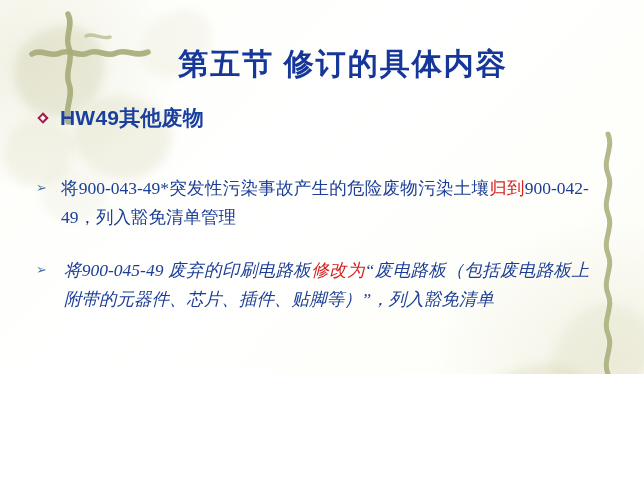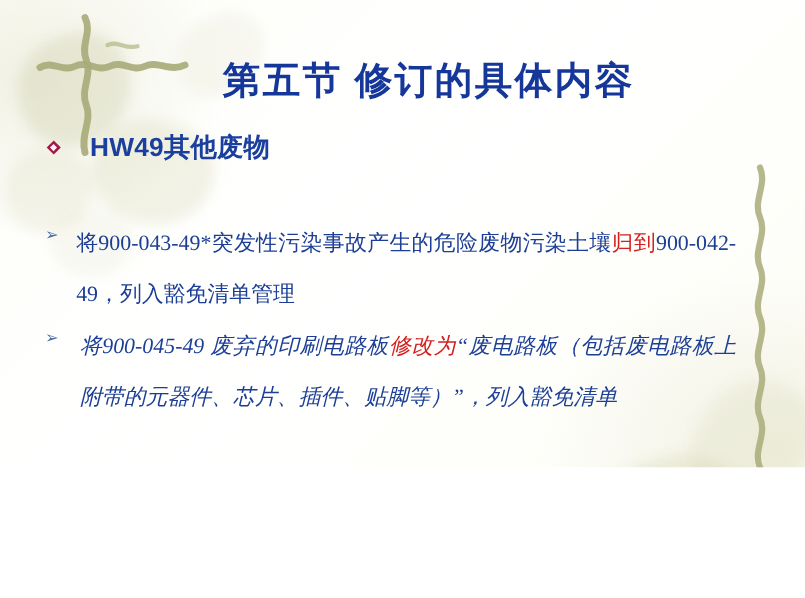--- a/index.html
+++ b/index.html
@@ -60,21 +60,21 @@
     text-shadow: 0 1px 0 rgba(255,255,255,0.9);
     white-space: nowrap;
   }
 
   .sub-heading {
     position: absolute;
     left: 37px;
     top: 104px;
     display: flex;
     align-items: center;
-    gap: 23px;
+    gap: 11px;
     white-space: nowrap;
   }
   .diamond-bullet {
     width: 12px;
     height: 12px;
     flex: 0 0 auto;
     position: relative;
   }
   .diamond-bullet::before,
   .diamond-bullet::after {
@@ -103,21 +103,21 @@
   .bullet-marker {
     flex: 0 0 auto;
     color: #4a6fa8;
     font-size: 13px;
     line-height: 1;
     padding-top: 7px;
   }
   .bullet-body {
     font-family: "Liberation Serif", "DejaVu Serif", serif;
     font-size: 17.5px;
-    line-height: 41px;
+    line-height: 29px;
     color: #1c3e96;
     text-align: justify;
   }
   .red { color: #d32020; }
 
   #bullet-1 { left: 36px; top: 174px; width: 570px; }
   #bullet-1 .bullet-marker { margin-right: 14px; }
   #bullet-1 .bullet-body { width: 528px; }
 
   #bullet-2 { left: 36px; top: 256px; width: 580px; }

